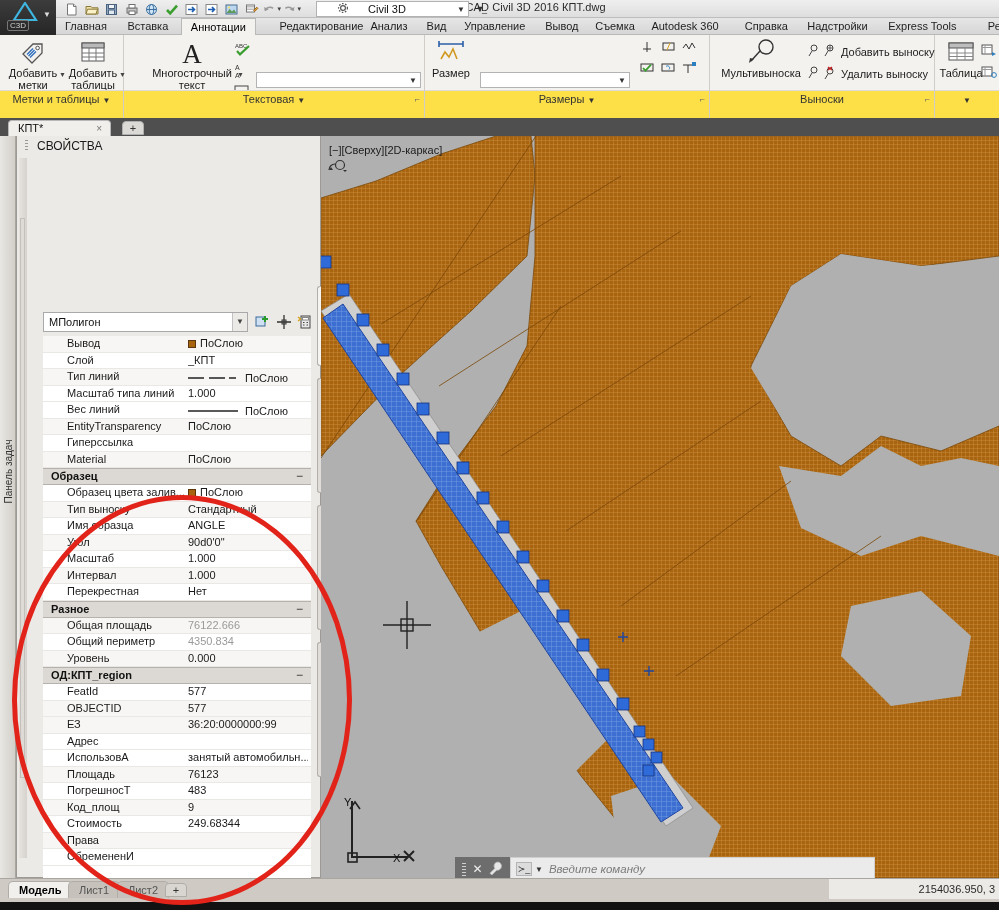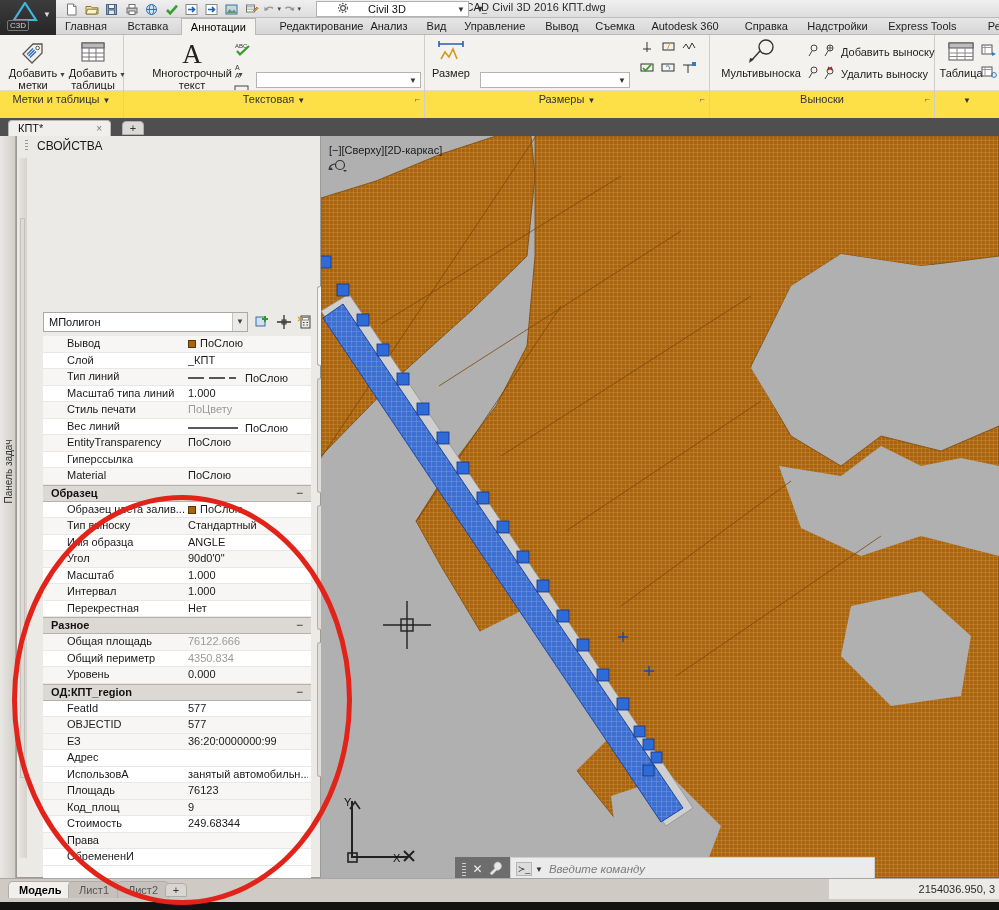--- a/index.html
+++ b/index.html
@@ -652,24 +652,20 @@
       <div class="prow">
         <span class="k">Тип линий</span>
         <span class="v"><span style="display: inline-block; width: 52px; margin-right: 5px; vertical-align: 2px;"><svg width="52" height="4">
               <path d="M0 2h16M21 2h16M41 2h7" stroke="#222" stroke-width="1.3"></path>
             </svg></span>ПоСлою</span>
       </div>
       <div class="prow alt">
         <span class="k">Масштаб типа линий</span>
         <span class="v">1.000</span>
       </div>
-      <div class="prow">
-        <span class="k">Стиль печати</span>
-        <span class="v gray">ПоЦвету</span>
-      </div>
       <div class="prow alt">
         <span class="k">Вес линий</span>
         <span class="v"><span style="display: inline-block; width: 52px; margin-right: 5px; vertical-align: 2px;"><svg width="52" height="4">
               <path d="M0 2h50" stroke="#222" stroke-width="1.3"></path>
             </svg></span>ПоСлою</span>
       </div>
       <div class="prow">
         <span class="k">EntityTransparency</span>
         <span class="v">ПоСлою</span>
       </div>
@@ -749,20 +745,24 @@
         <span class="k">Адрес</span>
         <span class="v"></span>
       </div>
       <div class="prow alt">
         <span class="k">ИспользовА</span>
         <span class="v">занятый  автомобильн...</span>
       </div>
       <div class="prow">
         <span class="k">Площадь</span>
         <span class="v">76123</span>
+      </div>
+      <div class="prow alt">
+        <span class="k">ПогрешносТ</span>
+        <span class="v">483</span>
       </div>
       <div class="prow">
         <span class="k">Код_площ</span>
         <span class="v">9</span>
       </div>
       <div class="prow alt">
         <span class="k">Стоимость</span>
         <span class="v">249.68344</span>
       </div>
       <div class="prow">

